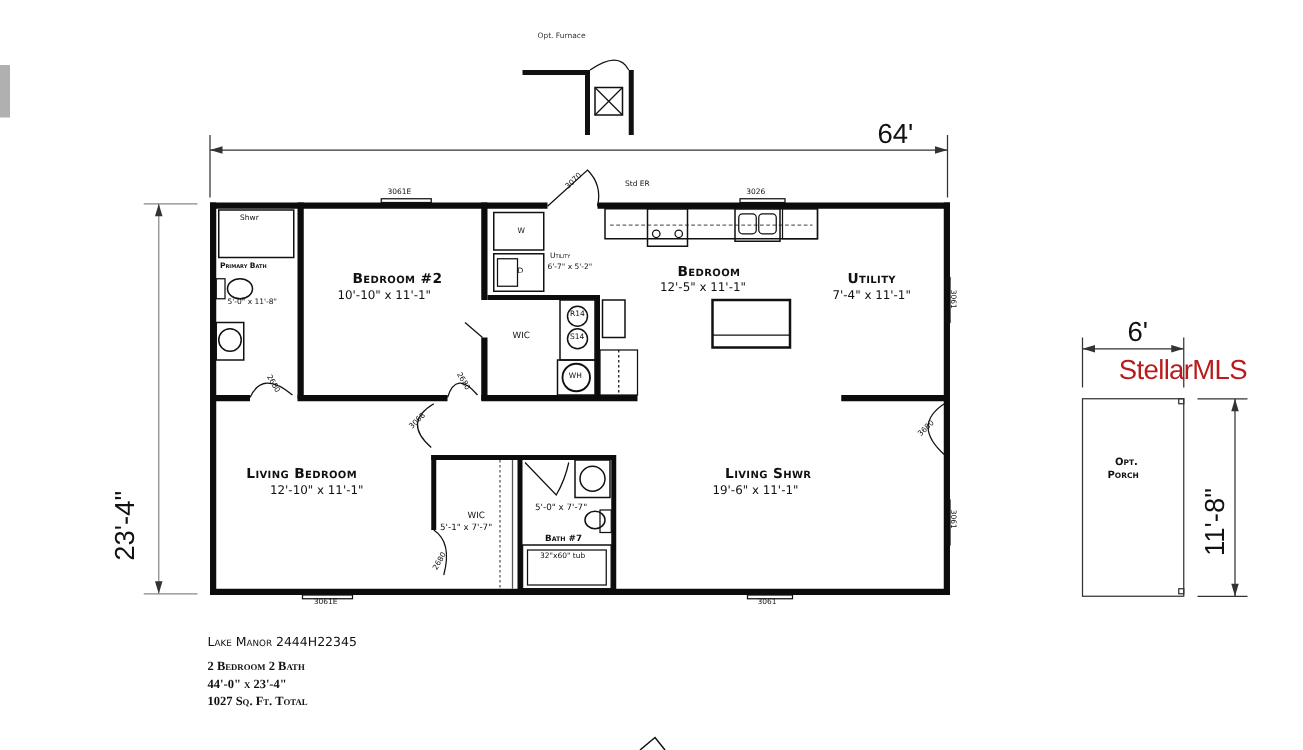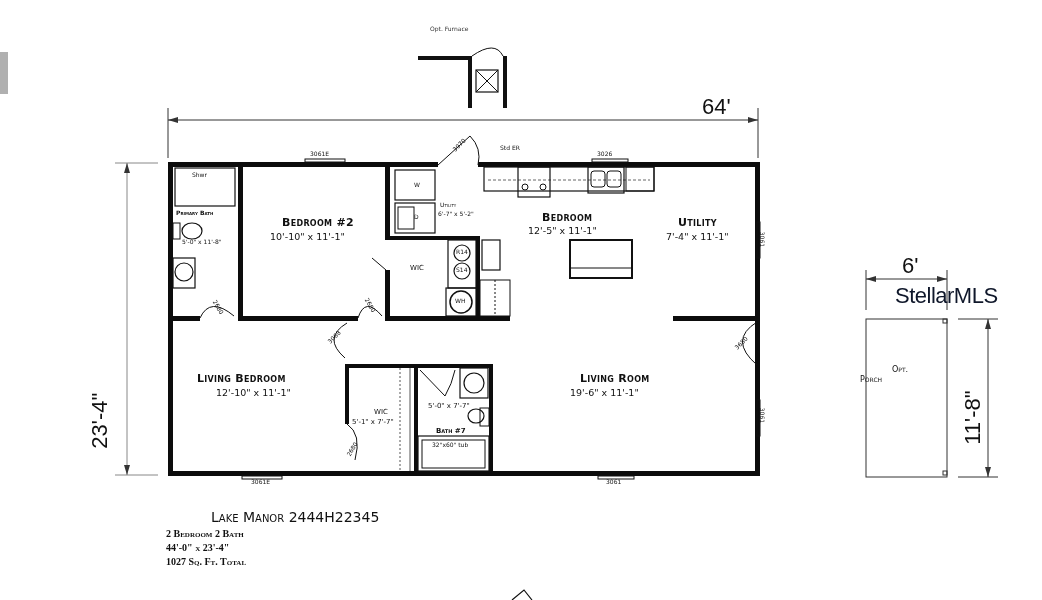--- a/index.html
+++ b/index.html
@@ -1,26 +1,26 @@
 <!DOCTYPE html>
 <html><head>
 <meta charset="utf-8">
 <style>
   html, body { margin:0; padding:0; }
   body { width:1042px; height:600px; background:#fff; position:relative; overflow:hidden; font-family:"DejaVu Sans", sans-serif; color:#111; }
   .lbl { position:absolute; text-align:center; white-space:nowrap; line-height:1.15; }
   .room-name { font-size:11px; font-variant:small-caps; letter-spacing:0.3px; font-weight:bold; }
   .room-dim { font-size:9.5px; }
   .tiny { font-size:6px; }
-  .small { font-size:8px; }
+  .small { font-size:8px;font-weight:bold; }
   .dimtext { font-size:22px; font-family:"Liberation Sans", sans-serif; }
-  .title1 { font-size:14px; font-variant:small-caps;margin-left:45px; }
+  .title1 { font-size:10px; font-variant:small-caps; }
   .title2 { font-size:10px; font-variant:small-caps;font-family:Liberation Serif, serif; }
   .gray-tab { position:absolute; left:0; top:52px; width:8px; height:42px; background:#b0b0b0; }
-  .watermark { position:absolute; left:895px; top:283px; font-size:22px; color:#0f172a; font-family:"Liberation Sans", sans-serif; letter-spacing:-0.5px; }
+  .watermark { position:absolute; left:895px; top:283px; font-size:22px; color:#b91c1c; font-family:"Liberation Sans", sans-serif; letter-spacing:-0.5px; }
   svg { position:absolute; left:0; top:0; }
 </style>
 </head>
 <body>
 
 <div class="gray-tab"></div>
 
 <svg width="1042" height="600">
 
   <line x1="168" y1="120" x2="758" y2="120" stroke="#333" stroke-width="1"></line>
@@ -186,24 +186,24 @@
 <div class="lbl room-name" style="left:197px; top:373px;">Living Bedroom</div>
 <div class="lbl room-dim" style="left:216px; top:388px;">12'-10" x 11'-1"</div>
 
 <div class="lbl tiny" style="left:374px; top:408px; font-size:7px;">WIC</div>
 <div class="lbl tiny" style="left:352px; top:418px; font-size:7px;">5'-1" x 7'-7"</div>
 
 <div class="lbl tiny" style="left:428px; top:402px; font-size:7px;">5'-0" x 7'-7"</div>
 <div class="lbl tiny" style="left:436px; top:427px; font-size:7px; font-variant:small-caps; font-weight:bold;">Bath #7</div>
 <div class="lbl tiny" style="left:432px; top:442px;">32"x60" tub</div>
 
-<div class="lbl room-name" style="left:580px; top:373px;">Living Room</div>
+<div class="lbl room-name" style="left:580px; top:373px;">Living Shwr</div>
 <div class="lbl room-dim" style="left:570px; top:388px;">19'-6" x 11'-1"</div>
 
 <div class="lbl small" style="left:892px; top:365px; font-variant:small-caps;">Opt.</div>
-<div class="lbl small" style="left:860px; top:375px; font-variant:small-caps;">Porch</div>
+<div class="lbl small" style="left:886px; top:375px; font-variant:small-caps;">Porch</div>
 
 <div class="watermark">StellarMLS</div>
 
 <div class="lbl title1" style="left:166px; top:509px; text-align:left;">Lake Manor 2444H22345</div>
 <div class="lbl title2" style="left:166px; top:528px; text-align:left; font-weight:bold;">2 Bedroom 2 Bath</div>
 <div class="lbl title2" style="left:166px; top:542px; text-align:left; font-weight:bold;">44'-0" x 23'-4"</div>
 <div class="lbl title2" style="left:166px; top:556px; text-align:left; font-weight:bold;">1027 Sq. Ft. Total</div>
 
 </body></html>

